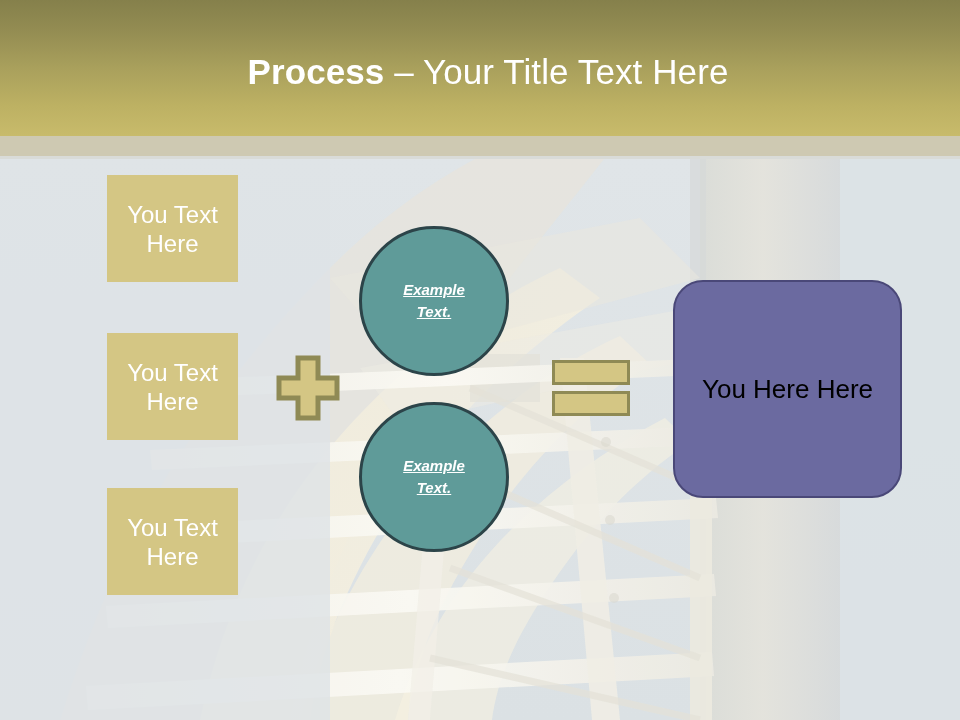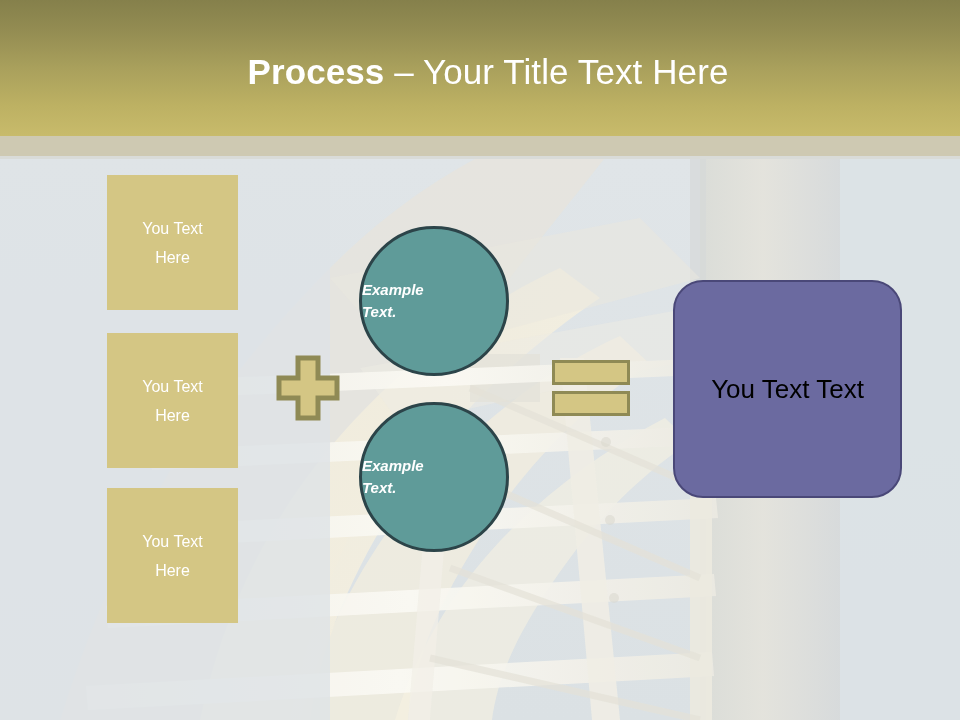--- a/index.html
+++ b/index.html
@@ -62,30 +62,30 @@
     letter-spacing: 0.1px;
     white-space: nowrap;
   }
   .slide-title .t-bold { font-weight: bold; }
   .slide-title .t-rest { font-weight: normal; }
 
   
   .tan-box {
     position: absolute;
     width: 131px;
-    height: 135px;
+    height: 107px;
     background: #d4c684;
     border: 3px solid #908căa;
     border-color: #8f8a55;
     box-sizing: border-box;
     display: flex;
     align-items: center;
     justify-content: center;
     color: #ffffff;
-    font-size: 16px;
+    font-size: 24px;
     line-height: 29px;
     text-align: center;
   }
   .tan-box-1 { left: 107px; top: 175px; }
   .tan-box-2 { left: 107px; top: 333px; }
   .tan-box-3 { left: 107px; top: 488px; }
 
   
   .plus-symbol {
     position: absolute;
@@ -99,28 +99,29 @@
   .teal-circle {
     position: absolute;
     width: 150px;
     height: 150px;
     border-radius: 50%;
     background: #5f9b99;
     border: 3px solid #2c4449;
     box-sizing: border-box;
     display: flex;
     flex-direction: column;
-    align-items: flex-start;
+    align-items: center;
     justify-content: center;
     color: #ffffff;
     font-size: 15px;
     line-height: 22px;
     font-weight: bold;
     font-style: italic;
     text-align: center;
+    text-decoration: underline;
   }
   .teal-circle-1 { left: 359px; top: 226px; }
   .teal-circle-2 { left: 359px; top: 402px; }
 
   
   .equals-symbol {
     position: absolute;
     left: 552px;
     top: 360px;
     width: 78px;
@@ -278,16 +279,16 @@
     <div>Example</div>
     <div>Text.</div>
   </div>
 
   <div class="equals-symbol">
     <div class="equals-bar equals-bar-top"></div>
     <div class="equals-bar equals-bar-bottom"></div>
   </div>
 
   <div class="purple-box">
-    <span>You Text Text</span>
+    <span>You Here Here</span>
   </div>
 
 </div>
 
 </body></html>

